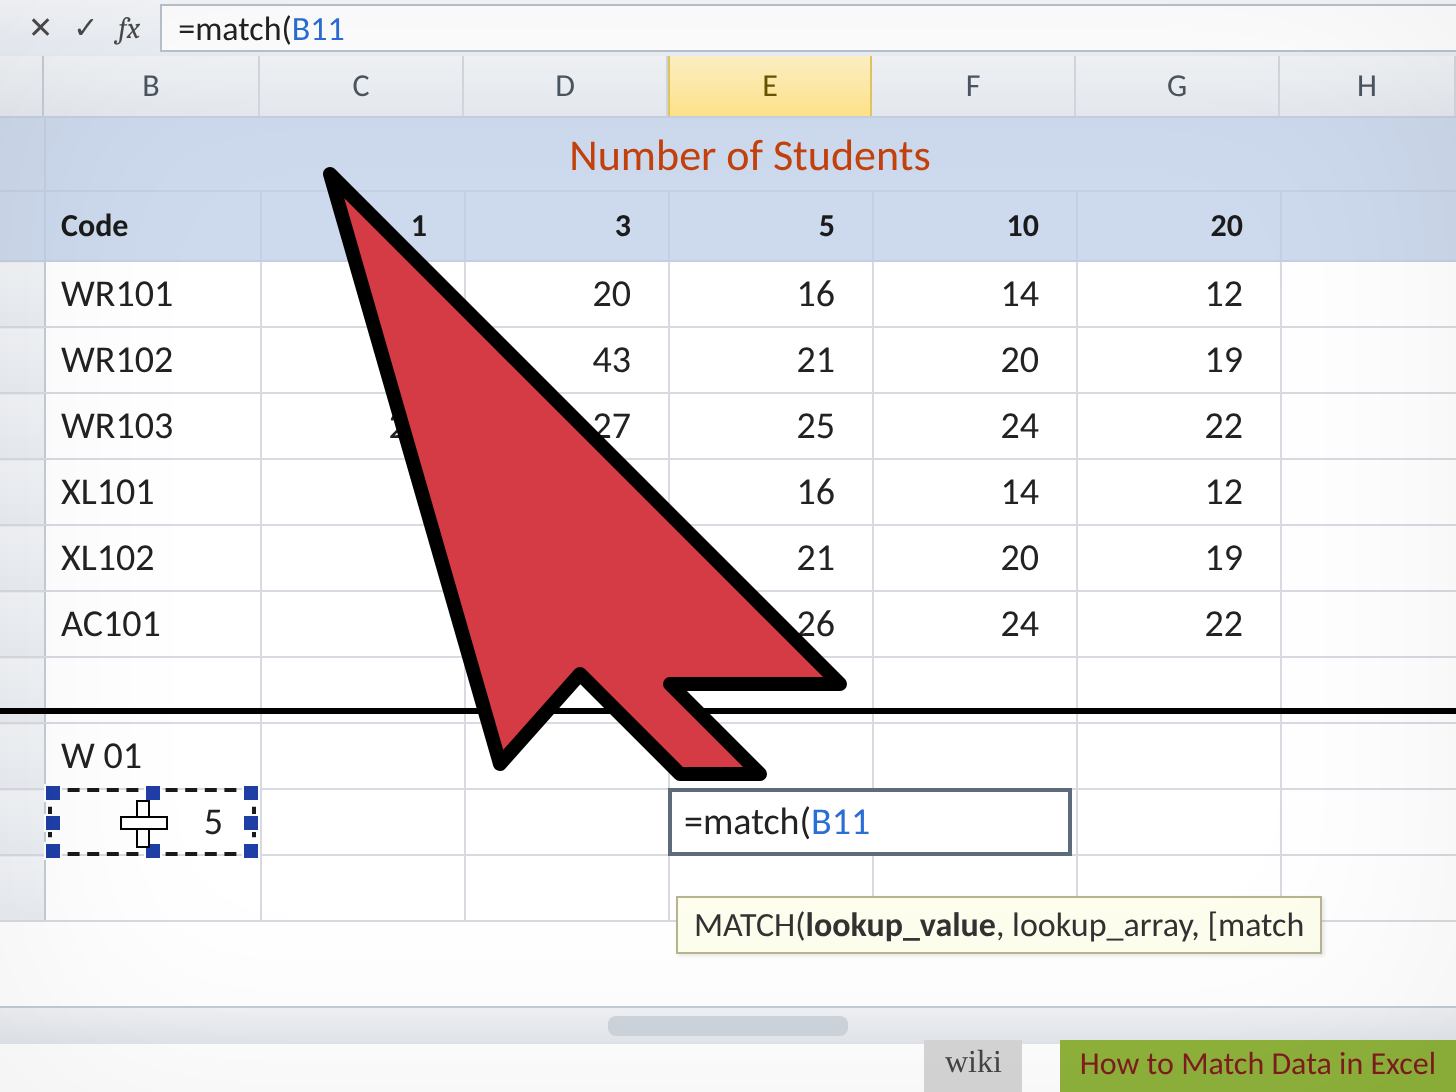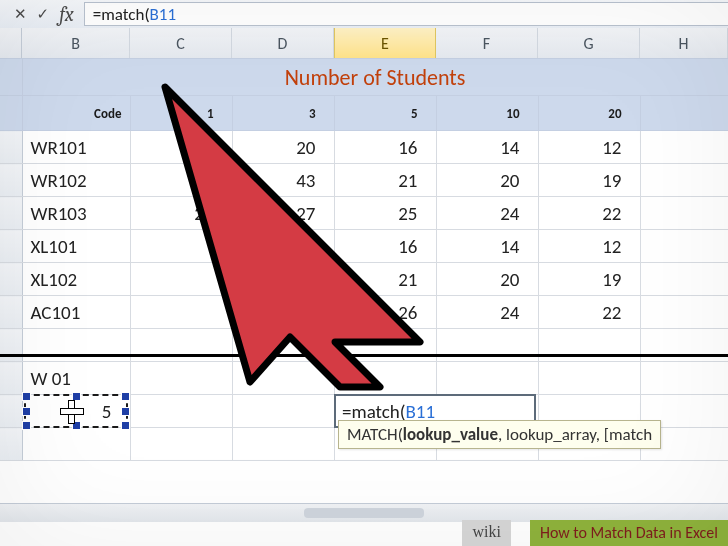--- a/index.html
+++ b/index.html
@@ -52,21 +52,21 @@
     align-items: center;
     gap: 10px;
     margin: 0 10px 0 14px;
     color: #4a4a4a;
     font-size: 15px;
   }
   .fx-btns span { cursor: default; }
   .fx-label {
     font-style: italic;
     font-family: "Cambria Math", Cambria, serif;
-    font-size: 20px;
+    font-size: 15px;
     text-align: center;
   }
   .formula-input {
     flex: 1;
     height: 22px;
     background: #fff;
     border: 1px solid #b9c2cf;
     border-right: none;
     padding: 0 8px;
     display: flex;
@@ -140,23 +140,22 @@
     font-weight: 400;
     color: #c2410c;
     text-align: center;
     height: 36px;
   }
   table.sheet tr.head-row td {
     background: #cdd9ec;
     border-color: #c4cfe2;
     font-weight: 700;
     color: #1b1b1b;
-    font-size: 13px;
+    font-size: 16px;
     height: 34px;
-    text-align: right;
   }
   table.sheet td.rowhead {
     background: linear-gradient(#f2f4f7, #e9edf2);
     border-right: 1px solid #c4ccd7;
     border-left: none;
     padding: 0;
     text-align: center;
     color: #5a626d;
     font-size: 13px;
   }
@@ -467,21 +466,21 @@
       <div class="handle br"></div>
   </div>
 
   <div class="cross" style="left:60px; top:400px;"></div>
 
   <div class="active-cell" style="left:334px; top:394px; width:202px; height:34px;">
     <span>=match(</span>
       <span class="ref">B11</span>
   </div>
 
-  <div class="tip" style="left:338px; top:420px;">
+  <div class="tip" style="left:338px; top:448px;">
     <span>MATCH(</span><b>lookup_value</b><span>, lookup_array, [match</span>
   </div>
 
   <svg class="arrow" style="left:120px; top:72px;" width="320" height="320" viewBox="0 0 320 320">
     <path d="M 45 15
              L 300 270
              L 215 270
              L 260 315
              L 220 315
              L 170 265

